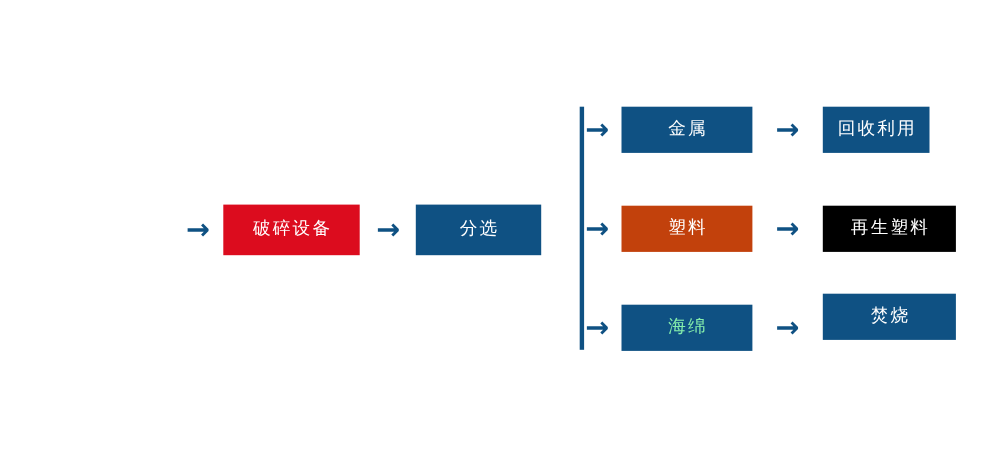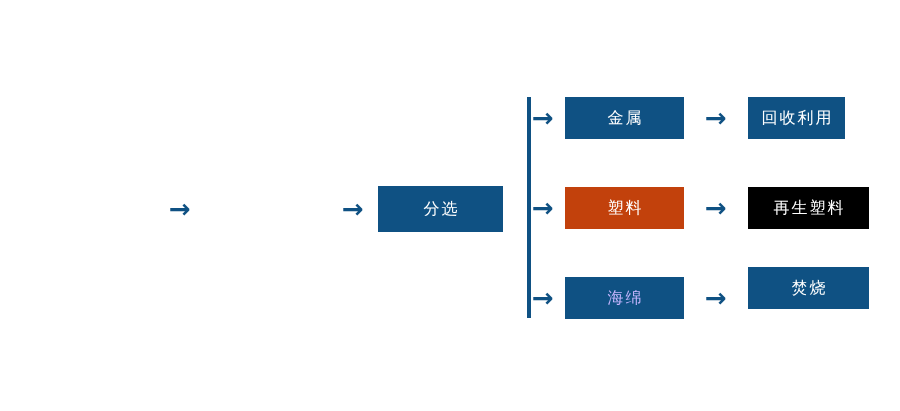--- a/index.html
+++ b/index.html
@@ -58,20 +58,21 @@
 <div id="canvas">
     <div class="vline" style="left: 527px; top: 97px; width: 4px; height: 221px; background: rgb(15, 81, 131);"></div>
     <div class="arrow" style="left: 160px; top: 192px; width: 40px; height: 34px; color: rgb(15, 81, 131);">→</div>
     <div class="arrow" style="left: 333px; top: 192px; width: 40px; height: 34px; color: rgb(15, 81, 131);">→</div>
     <div class="arrow" style="left: 524px; top: 97px; width: 38px; height: 42px; color: rgb(15, 81, 131);">→</div>
     <div class="arrow" style="left: 524px; top: 187px; width: 38px; height: 42px; color: rgb(15, 81, 131);">→</div>
     <div class="arrow" style="left: 524px; top: 277px; width: 38px; height: 42px; color: rgb(15, 81, 131);">→</div>
     <div class="arrow" style="left: 690px; top: 101px; width: 52px; height: 34px; color: rgb(15, 81, 131);">→</div>
     <div class="arrow" style="left: 690px; top: 191px; width: 52px; height: 34px; color: rgb(15, 81, 131);">→</div>
     <div class="arrow" style="left: 690px; top: 281px; width: 52px; height: 34px; color: rgb(15, 81, 131);">→</div>
-    <div class="node blue" style="left: 378px; top: 186px; width: 125px; height: 46px; background: rgb(15, 81, 131); color: rgb(255, 255, 255);">分选</div>
+    <div class="node red" style="left: 203px; top: 186px; width: 124px; height: 46px; background: rgb(220, 12, 30); color: rgb(255, 255, 255);">破碎设备</div>
+    <div class="node blue" style="left: 378px; top: 186px; width: 114px; height: 46px; background: rgb(15, 81, 131); color: rgb(255, 255, 255);">分选</div>
     <div class="node blue" style="left: 565px; top: 97px; width: 119px; height: 42px; background: rgb(15, 81, 131); color: rgb(255, 255, 255);">金属</div>
     <div class="node blue" style="left: 748px; top: 97px; width: 97px; height: 42px; background: rgb(15, 81, 131); color: rgb(255, 255, 255);">回收利用</div>
     <div class="node blue" style="left: 565px; top: 187px; width: 119px; height: 42px; background: #c2410c; color: rgb(255, 255, 255);">塑料</div>
     <div class="node blue" style="left: 748px; top: 187px; width: 121px; height: 42px; background: #000000; color: rgb(255, 255, 255);">再生塑料</div>
-    <div class="node blue" style="left: 565px; top: 277px; width: 119px; height: 42px; background: rgb(15, 81, 131); color: #c4b5fd;">海绵</div>
+    <div class="node blue" style="left: 565px; top: 277px; width: 119px; height: 42px; background: rgb(15, 81, 131); color: #86efac;">海绵</div>
     <div class="node blue" style="left: 748px; top: 267px; width: 121px; height: 42px; background: rgb(15, 81, 131); color: rgb(255, 255, 255);">焚烧</div>
   </div>
 
 </body></html>

